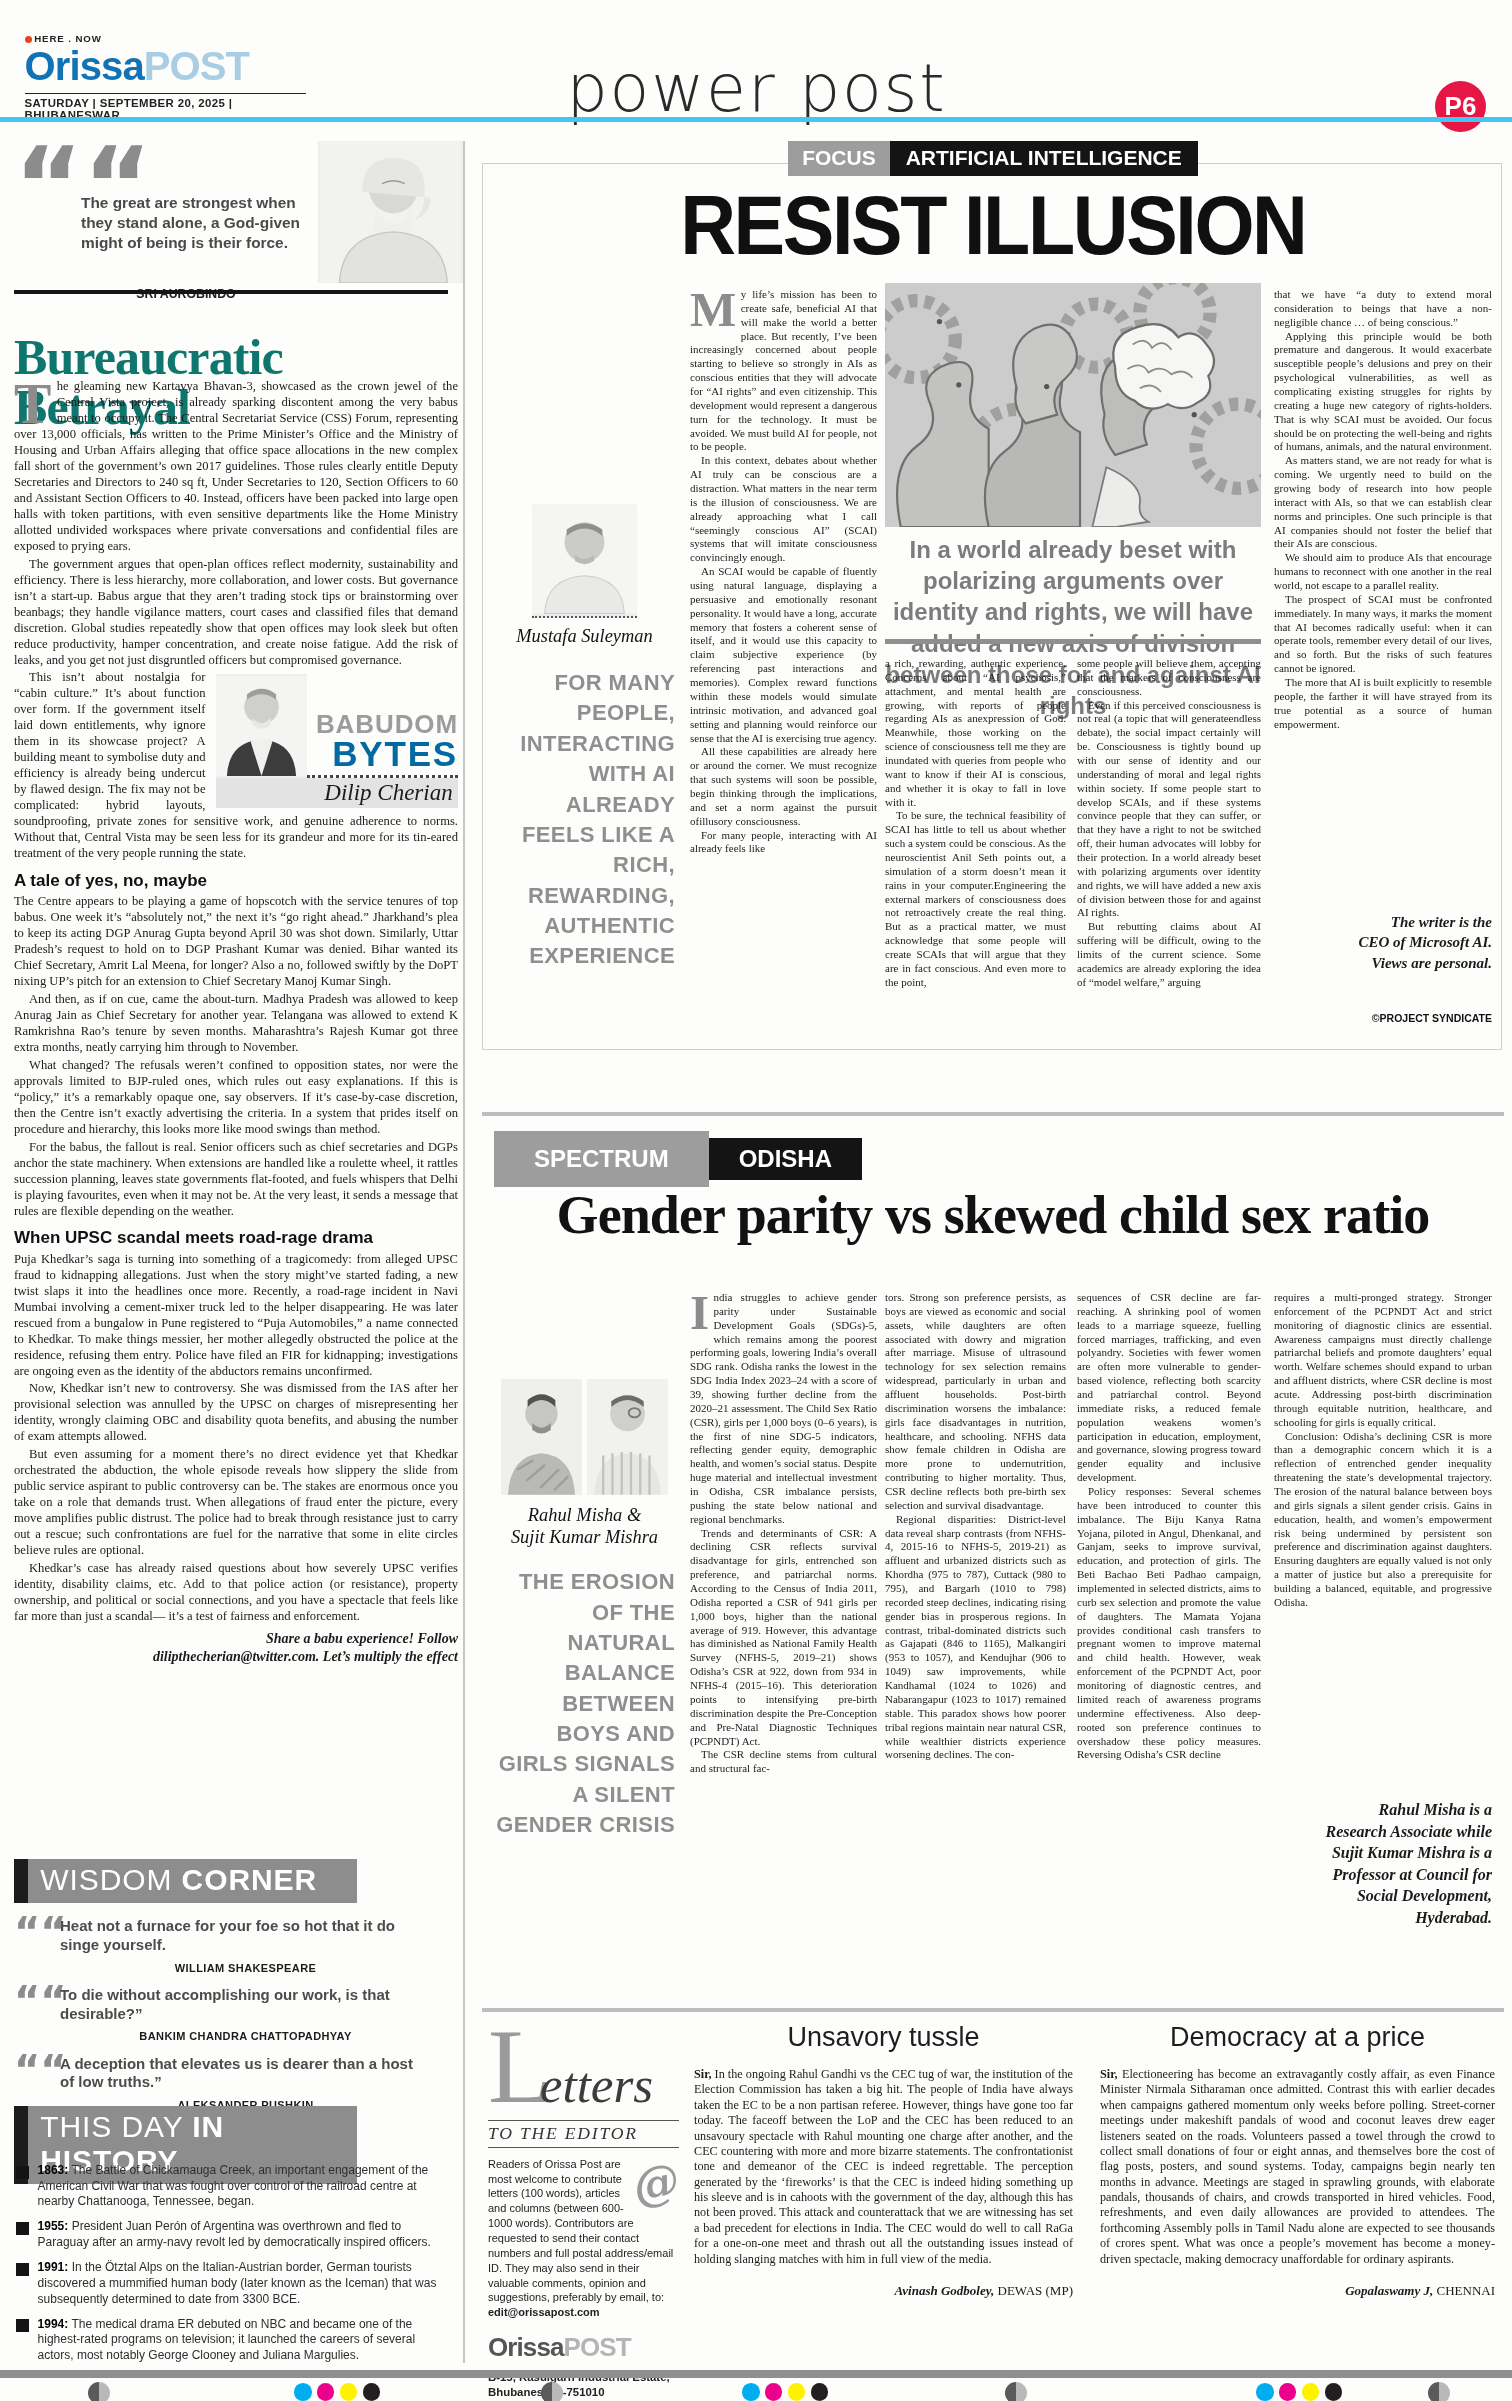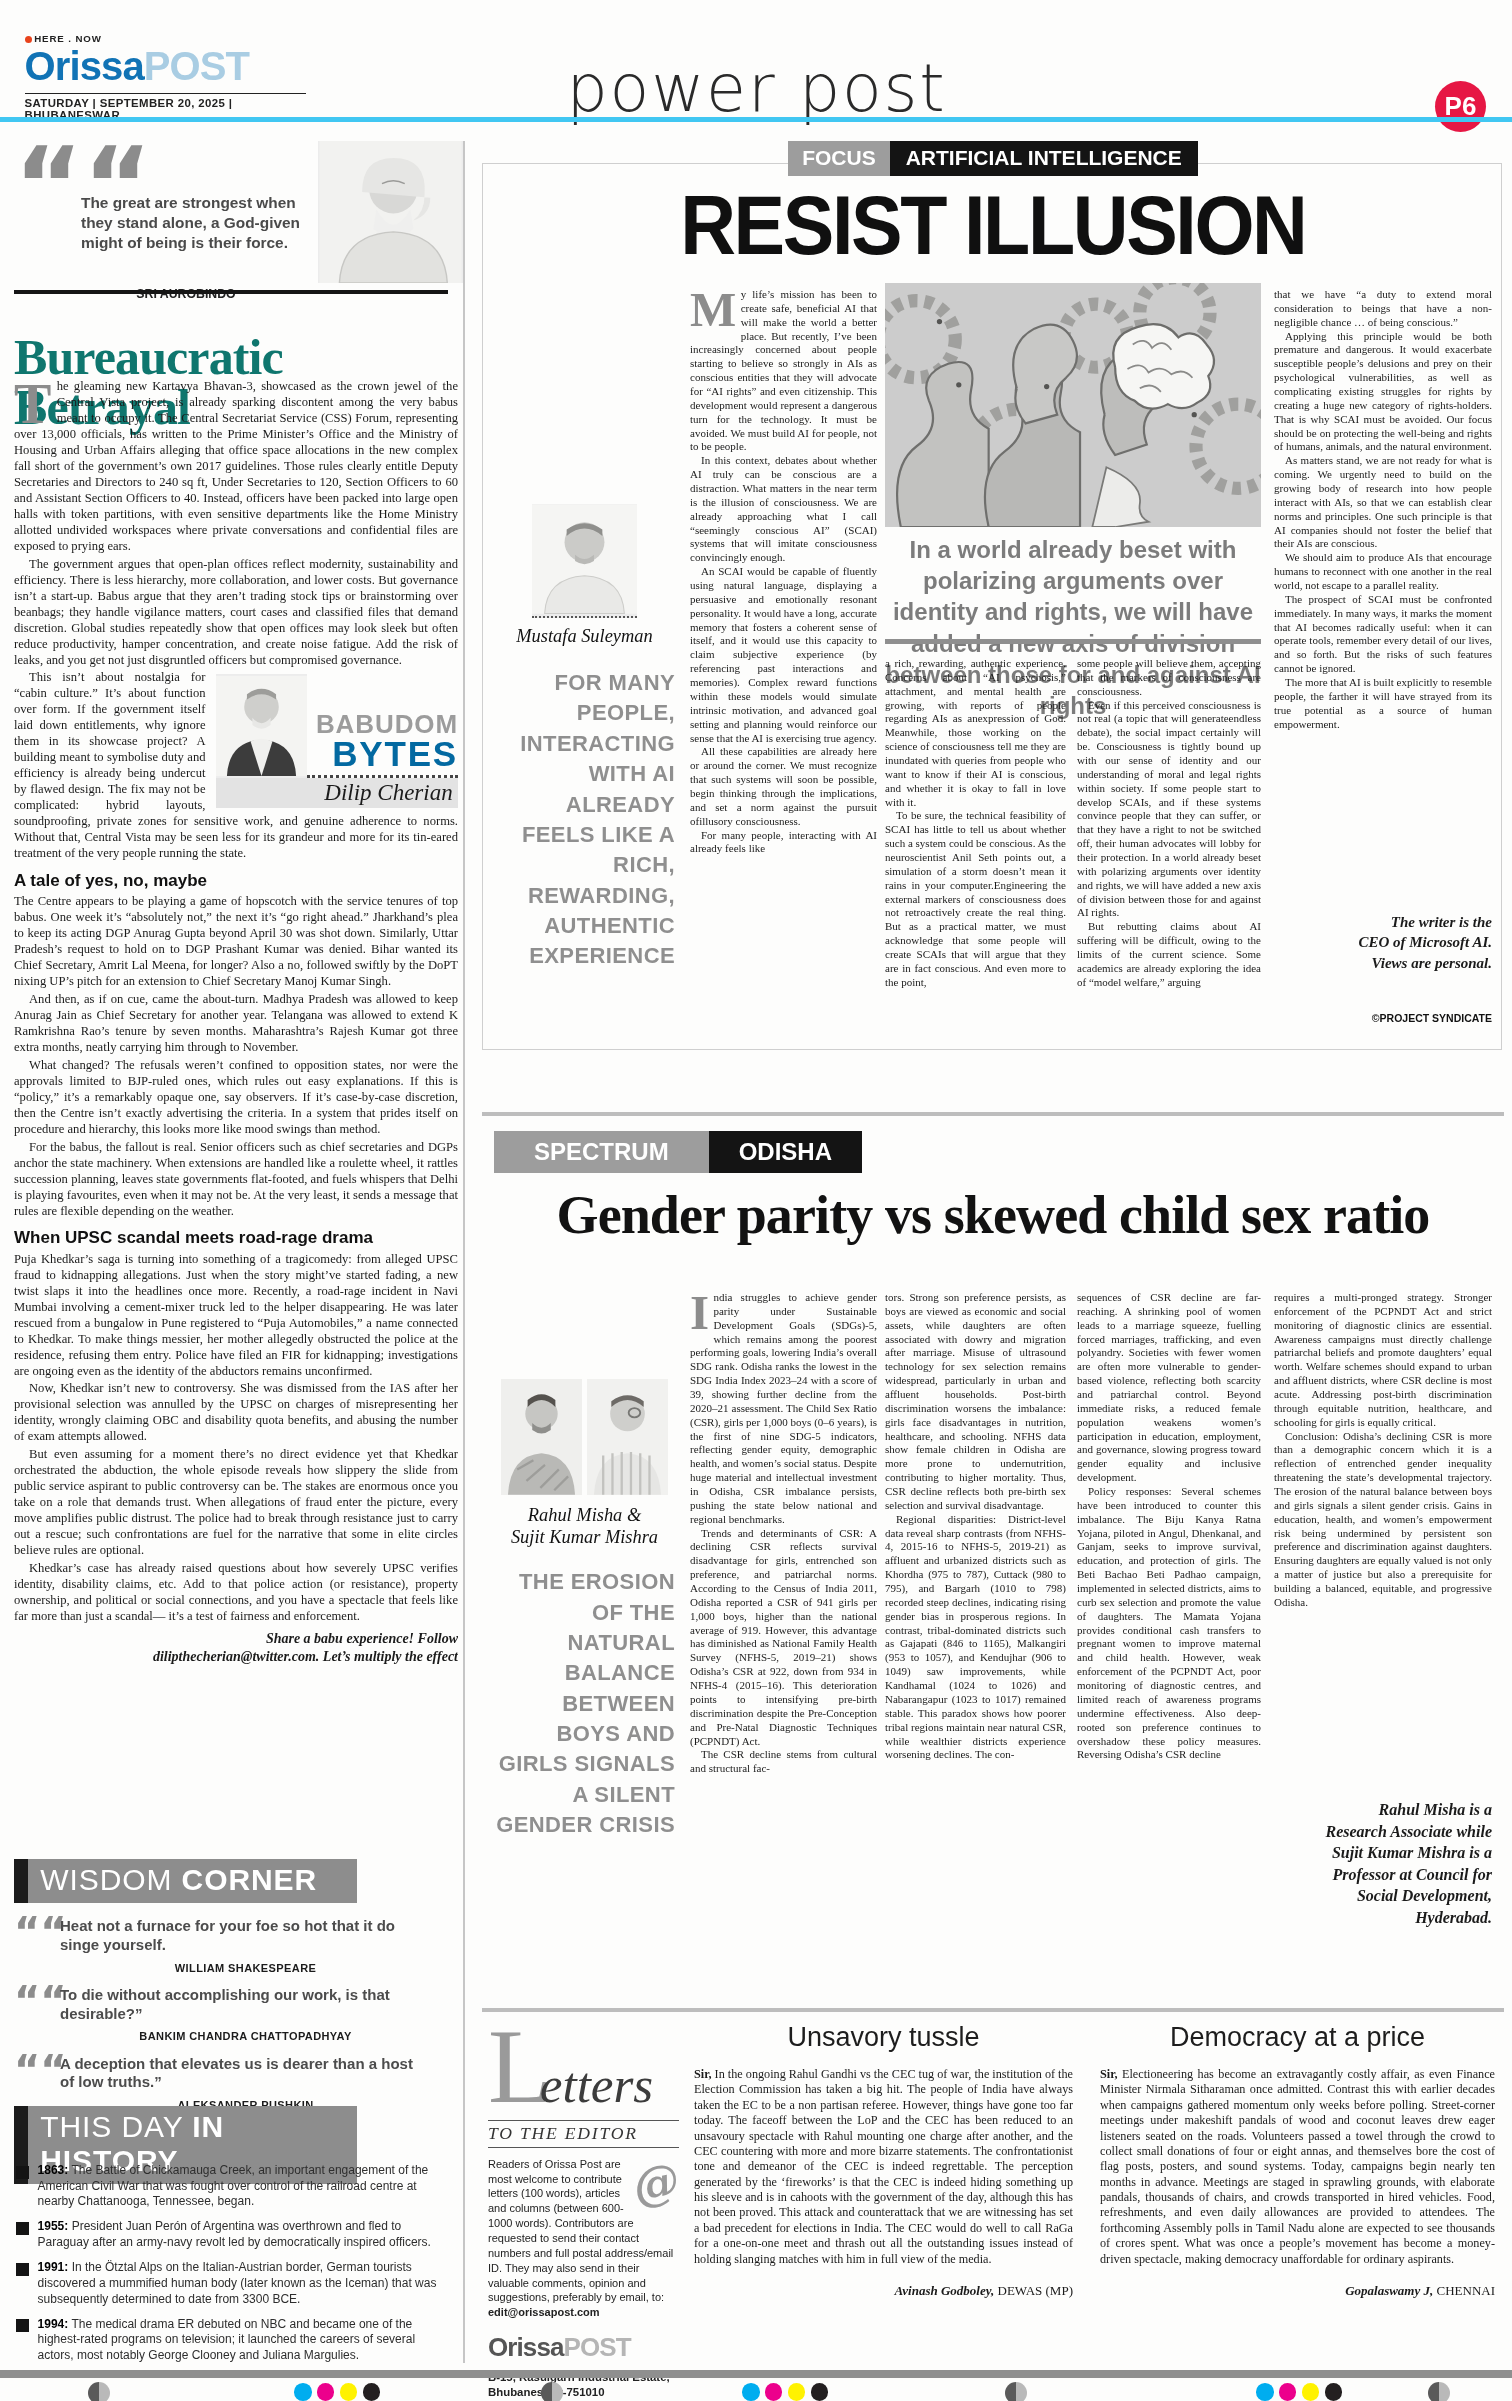--- a/index.html
+++ b/index.html
@@ -300,21 +300,21 @@
  We should aim to produce AIs that encourage humans to reconnect with one another in the real world, not escape to a parallel reality.
  The prospect of SCAI must be confronted immediately. In many ways, it marks the moment that AI becomes radically useful: when it can operate tools, remember every detail of our lives, and so forth. But the risks of such features cannot be ignored.
  The more that AI is built explicitly to resemble people, the farther it will have strayed from its true potential as a source of human empowerment.</div>
   <div class="abs writer-tail" style="left:1274px;top:912px;width:218px;">The writer is the
 CEO of Microsoft AI.
 Views are personal.</div>
   <div class="abs credit" style="left:1274px;top:1008px;width:218px;">©PROJECT SYNDICATE</div>
 
   <div class="abs hrule-gray" style="left:482px;top:1112px;width:1022px;"></div>
   <div class="abs kicker" style="left:494px;top:1131px;">
-    <span class="k-gray" style="font-size:24px;padding:7px 40px;">SPECTRUM</span><span class="k-black" style="font-size:24px;padding:7px 30px;">ODISHA</span>
+    <span class="k-gray" style="font-size:24px;padding:14px 40px;">SPECTRUM</span><span class="k-black" style="font-size:24px;padding:7px 30px;">ODISHA</span>
   </div>
   <div class="abs headline3" style="left:482px;top:1188px;width:1022px;">Gender parity vs skewed child sex ratio</div>
 
   <div class="abs" style="left:494px;top:1291px;width:181px;">
     <div style="display:flex;gap:5.3px;justify-content:center;margin-top:88px;">
       <div class="portrait" style="width:81px;height:116px;">
         <svg width="81" height="116" viewBox="0 0 70 100">
             <rect width="70" height="100" fill="#efefed"></rect>
             <circle cx="35" cy="30" r="14" fill="#c6c6c3"></circle>
             <path d="M23,24 Q35,12 47,24 L47,18 Q35,8 23,18 Z" fill="#55524e"></path>

